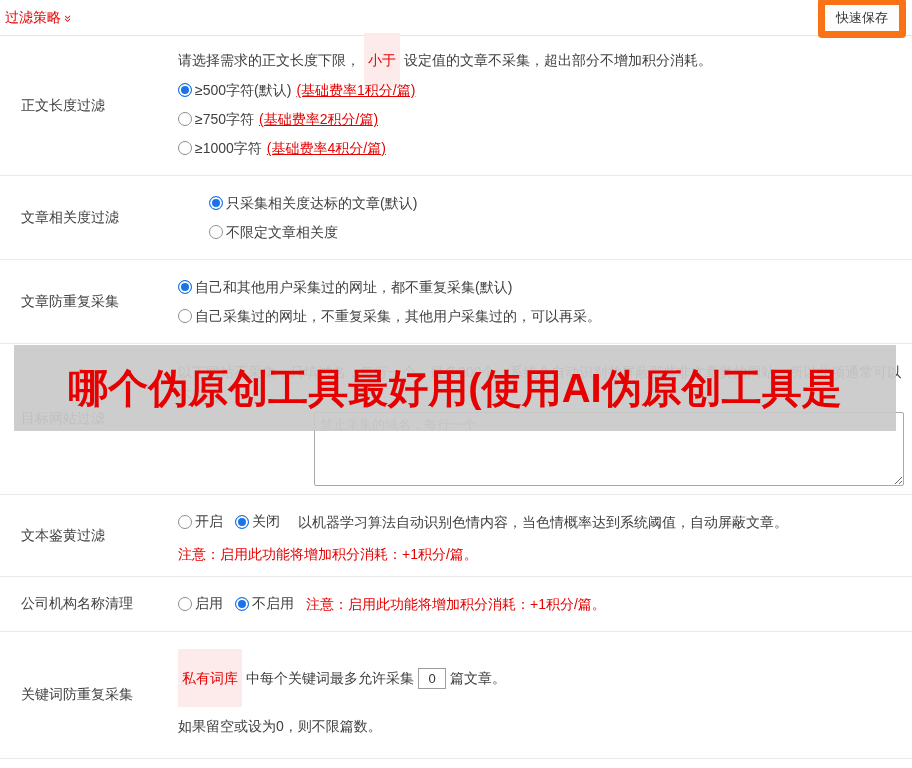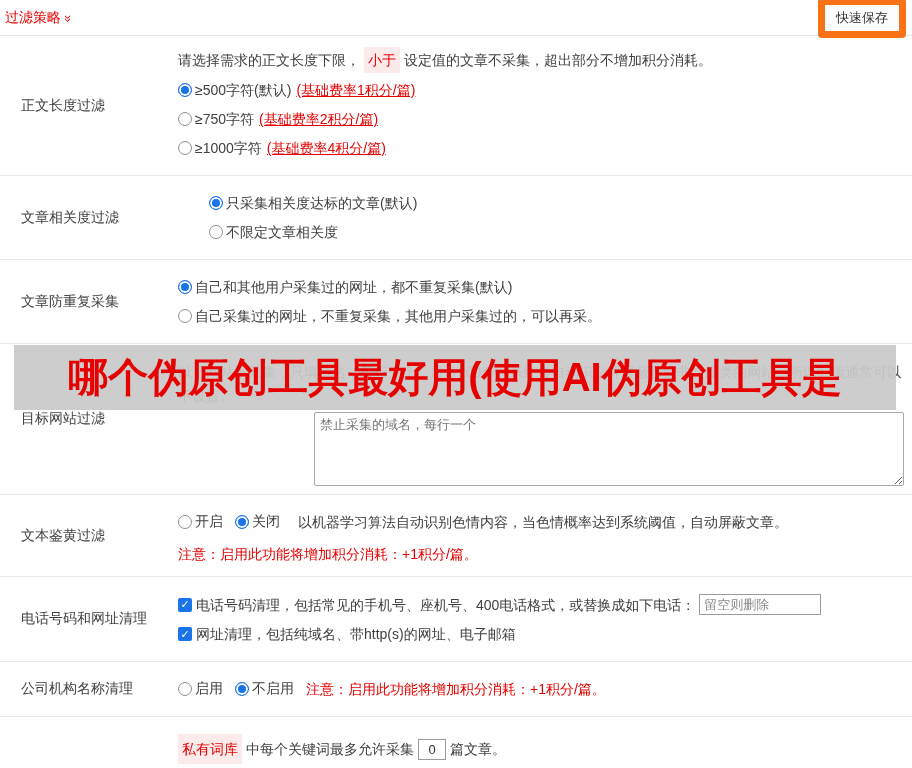--- a/index.html
+++ b/index.html
@@ -50,21 +50,21 @@
   }
   .checkbox {
     width:14px; height:14px; border-radius:2px; background:#1a73e8; color:#fff;
     display:inline-flex; align-items:center; justify-content:center;
     font-size:11px; line-height:1; margin-right:4px; flex:0 0 14px; cursor:pointer;
   }
   .checkbox::after { content:"✓"; }
 
   .red { color:#e60000; }
   .fee { color:#e60000; text-decoration:underline; margin-left:5px; }
-  .hl { color:#e60000; background:#fdeaea; padding:5px 4px; margin:0 4px; }
+  .hl { color:#e60000; background:#fdeaea; padding:19px 4px; margin:0 4px; }
   .note-red { color:#e60000; margin:12px 0 4px 0; line-height:20px; }
 
   input[type="text"] {
     border:1px solid #9b9b9b; height:21px; font-size:13px; padding:0 4px;
     color:#333; font-family:"Liberation Sans","DejaVu Sans",sans-serif;
   }
   input::placeholder { color:#8a8a8a; }
   .phone-input { width:122px; margin-left:4px; }
   .count-input { width:28px; text-align:center; margin:0 4px; }
 
@@ -72,21 +72,21 @@
   .target-desc { margin:8px 0 4px 0; line-height:24px; max-width:726px; }
   .target-textarea {
     display:block; margin-left:136px; margin-top:4px;
     width:590px; height:74px; border:1px solid #a9a9a9; border-radius:2px;
     resize:both; font-size:13px; padding:3px 5px; color:#333;
     font-family:"Liberation Sans","DejaVu Sans",sans-serif;
   }
 
   
   .overlay-banner {
-    position:absolute; left:14px; top:345px; width:882px; height:65px;
+    position:absolute; left:14px; top:345px; width:882px; height:86px;
     background:rgba(201,201,201,0.93);
     display:flex; align-items:center; justify-content:center;
     overflow:hidden; z-index:5;
   }
   .overlay-banner .overlay-text {
     color:#e60000; font-size:40px; font-weight:bold; white-space:nowrap; letter-spacing:0;
   }
 
   .inline-desc { margin-left:6px; }
   .opt-inline { display:inline-flex; align-items:center; margin-right:12px;font-family:Liberation Mono, monospace; }
@@ -175,34 +175,20 @@
         <span class="opt-inline">
           <span class="radio checked"></span>
           <span>关闭</span>
         </span>
         <span class="inline-desc">以机器学习算法自动识别色情内容，当色情概率达到系统阈值，自动屏蔽文章。</span>
       </div>
       <div class="note-red">注意：启用此功能将增加积分消耗：+1积分/篇。</div>
     </div>
   </div>
 
-  <div class="row r6">
-    <div class="label-cell">电话号码和网址清理</div>
-    <div class="content-cell">
-      <div class="opt-line">
-        <span class="checkbox"></span>
-        <span>电话号码清理，包括常见的手机号、座机号、400电话格式，或替换成如下电话：</span>
-        <input type="text" class="phone-input" placeholder="留空则删除" style="">
-      </div>
-      <div class="opt-line">
-        <span class="checkbox"></span>
-        <span>网址清理，包括纯域名、带http(s)的网址、电子邮箱</span>
-      </div>
-    </div>
-  </div>
 
   <div class="row r7">
     <div class="label-cell">公司机构名称清理</div>
     <div class="content-cell">
       <div class="opt-line">
         <span class="opt-inline">
           <span class="radio"></span>
           <span>启用</span>
         </span>
         <span class="opt-inline">

